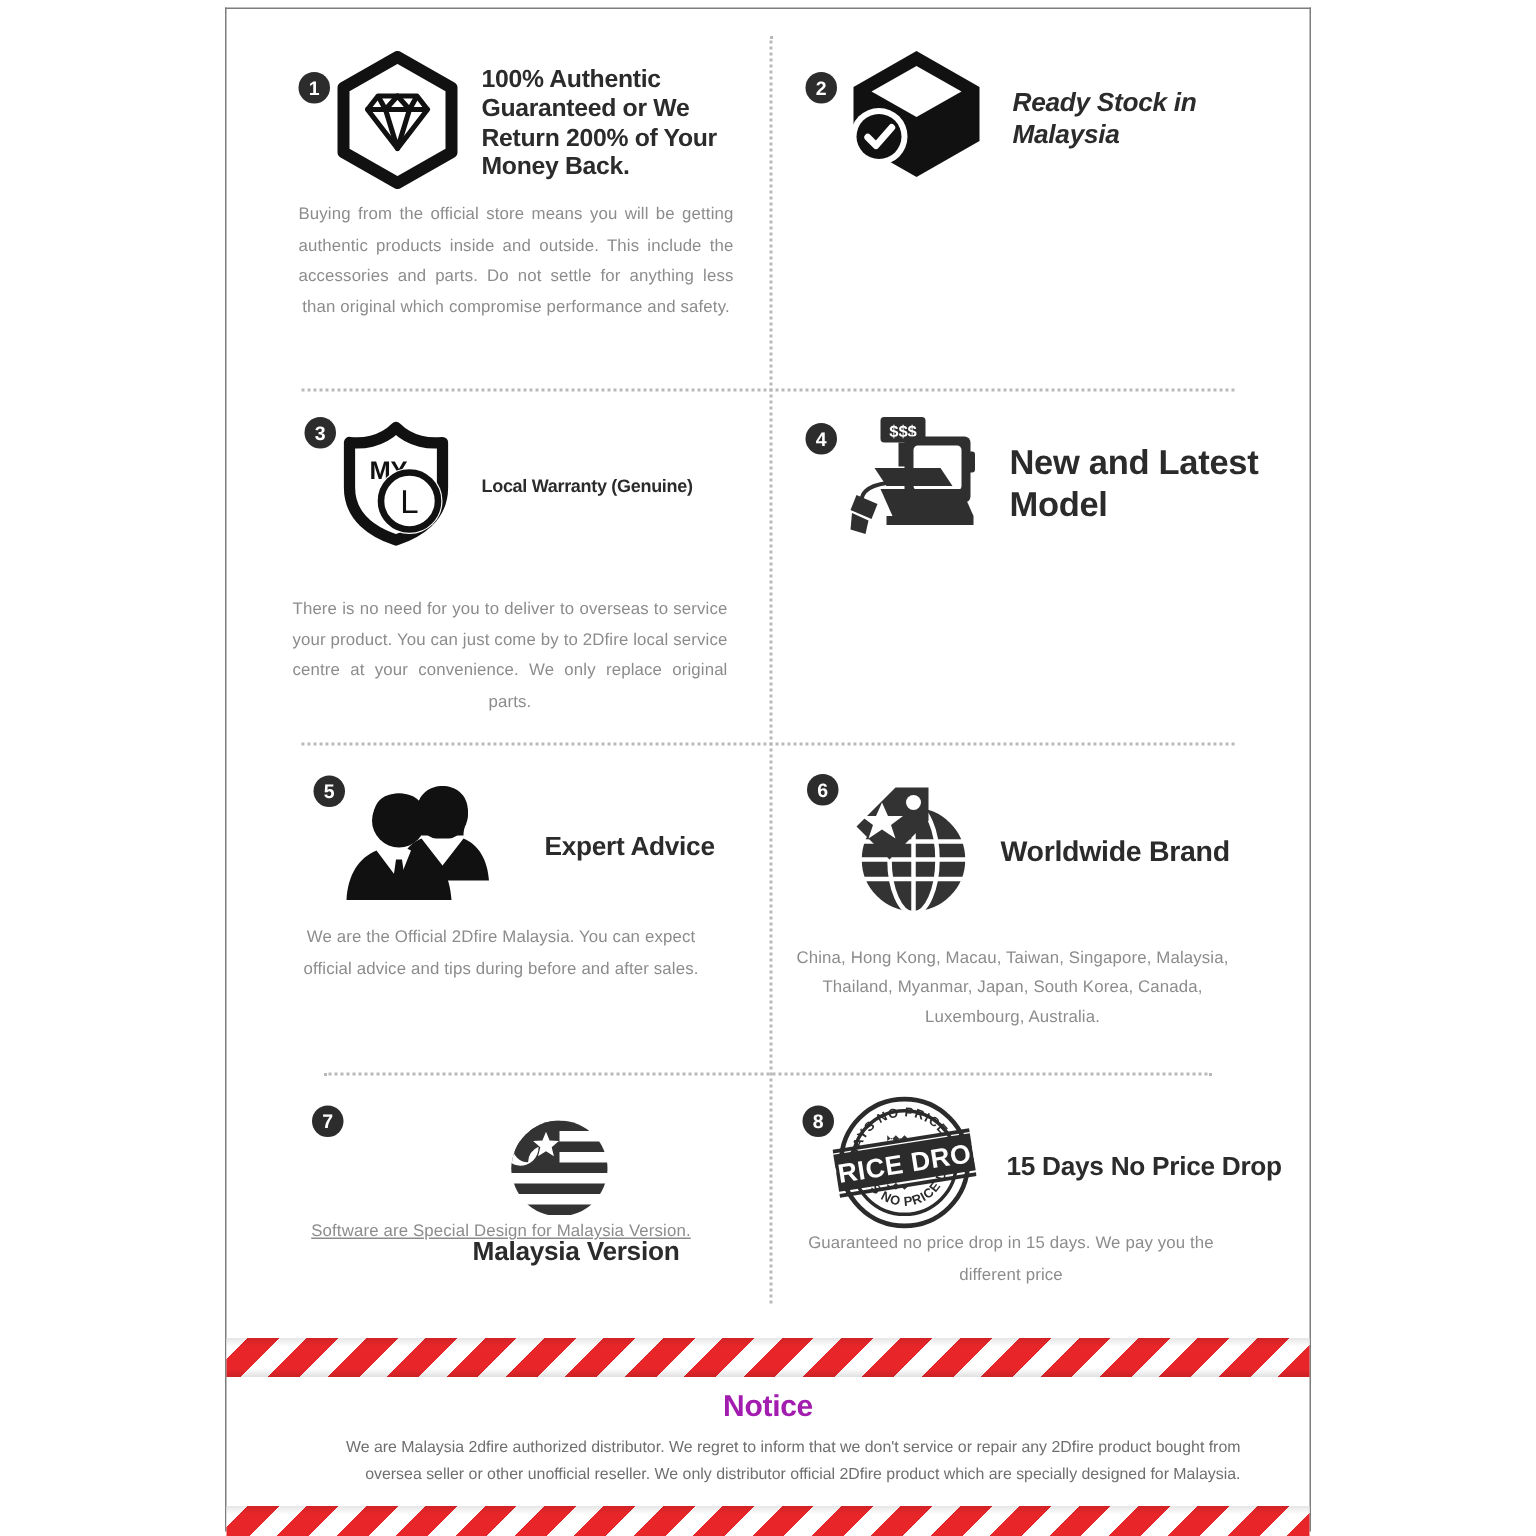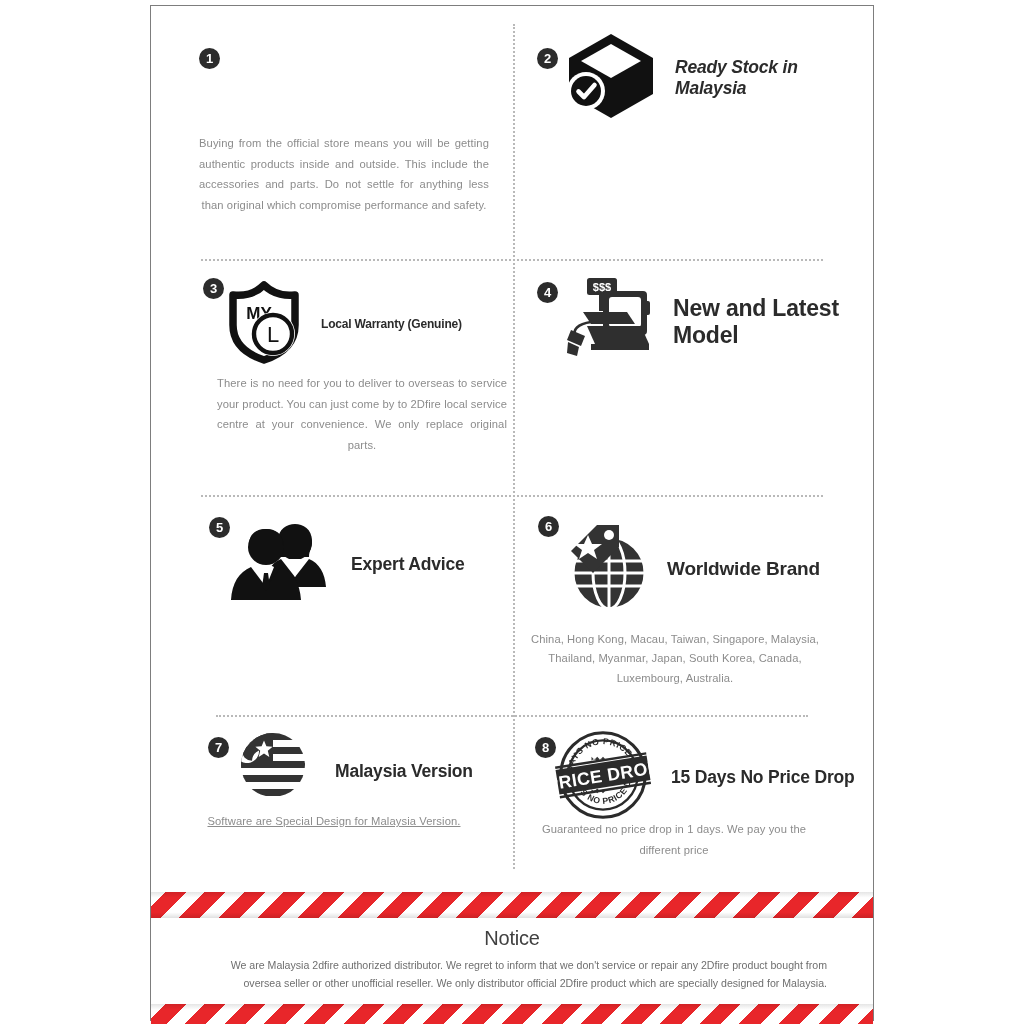--- a/index.html
+++ b/index.html
@@ -60,41 +60,55 @@
     background:
       linear-gradient(180deg, rgba(0,0,0,0.10) 0%, rgba(0,0,0,0) 22%, rgba(0,0,0,0) 78%, rgba(0,0,0,0.12) 100%),
       repeating-linear-gradient(-45deg,
         #e8262a 0px, #e8262a 15px,
         #ffffff 15px, #ffffff 28px);
   }
   .stripe.top{top:6px;}
   .stripe.bot{top:118px;}
   .notice-title{
     position:absolute;left:0;top:41px;width:722px;text-align:center;
-    color:#404040;font-size:20px;font-weight:400;letter-spacing:-0.2px;
+    color:#a21caf;font-size:20px;font-weight:700;letter-spacing:-0.2px;
   }
   .notice-body{
     position:absolute;left:46px;top:70px;width:630px;text-align:right;
     color:#6f6f6f;font-size:10.6px;line-height:1.72;
   }
 </style>
 </head>
 <body>
 
 <div class="page">
 
   <div class="grid">
 
     <div class="vdiv"></div>
     <div class="hdiv d1"></div>
     <div class="hdiv d2"></div>
     <div class="hdiv d3"></div>
 
     <div class="cell c1">
       <div class="badge" style="left:48px;top:42px;">1</div>
+      <div class="head" style="left:72px;top:28px;width:280px;">
+        <span class="icon">
+          <svg width="84" height="92" viewBox="0 0 84 92">
+            <path d="M42 4 L78 24.5 L78 67.5 L42 88 L6 67.5 L6 24.5 Z" fill="none" stroke="#111" stroke-width="8" stroke-linejoin="round"></path>
+            <g fill="none" stroke="#111" stroke-width="3.4" stroke-linejoin="round">
+              <path d="M22 39 L42 65 L62 39 Z"></path>
+              <path d="M22 39 L29 30 L55 30 L62 39"></path>
+              <path d="M29 30 L34 39 L42 30 L50 39 L55 30"></path>
+              <path d="M34 39 L42 65 L50 39"></path>
+            </g>
+          </svg>
+        </span>
+        <span class="title" style="font-size:16.5px;margin-left:14px;">100% Authentic Guaranteed or We Return 200% of Your Money Back.</span>
+      </div>
       <div class="body" style="left:48px;top:127px;width:290px;">Buying from the official store means you will be getting authentic products inside and outside. This include the accessories and parts. Do not settle for anything less than original which compromise performance and safety.</div>
     </div>
 
     <div class="cell c2">
       <div class="badge" style="left:24px;top:42px;">2</div>
       <div class="head" style="left:50px;top:24px;width:300px;font-style:italic;">
         <span class="icon">
           <svg width="96" height="92" viewBox="0 0 96 92">
             <path d="M48 4 L90 28 L90 64 L48 88 L6 64 L6 28 Z" fill="#111"></path>
             <path d="M48 14 L78 31 L48 48 L18 31 Z" fill="#fff"></path>
@@ -114,21 +128,21 @@
           <svg width="86" height="86" viewBox="0 0 86 86">
             <path d="M43 6 C33 16 20 17 12 16 L12 46 C12 66 28 76 43 81 C58 76 74 66 74 46 L74 16 C66 17 53 16 43 6 Z" fill="none" stroke="#111" stroke-width="7.5" stroke-linejoin="round"></path>
             <text x="38" y="40" font-family="'Liberation Sans',sans-serif" font-size="17" font-weight="700" fill="#111" text-anchor="middle">MY</text>
             <circle cx="52" cy="55" r="22" fill="#fff"></circle>
             <circle cx="52" cy="55" r="19" fill="none" stroke="#111" stroke-width="4.4"></circle>
             <text x="52" y="63" font-family="'Liberation Sans',sans-serif" font-size="22" font-weight="400" fill="#111" text-anchor="middle">L</text>
           </svg>
         </span>
         <span class="title" style="font-size:12px;margin-left:14px;">Local Warranty (Genuine)</span>
       </div>
-      <div class="body" style="left:44px;top:114px;width:290px;margin-left:22px;">There is no need for you to deliver to overseas to service your product. You can just come by to 2Dfire local service centre at your convenience. We only replace original parts.</div>
+      <div class="body" style="left:44px;top:137px;width:290px;">There is no need for you to deliver to overseas to service your product. You can just come by to 2Dfire local service centre at your convenience. We only replace original parts.</div>
     </div>
 
     <div class="cell c4">
       <div class="badge" style="left:24px;top:23px;">4</div>
       <div class="head" style="left:44px;top:15px;width:310px;">
         <span class="icon">
           <svg width="98" height="92" viewBox="0 0 98 92">
             <rect x="30" y="4" width="30" height="17" rx="2.5" fill="#2f2f2f"></rect>
             <text x="45" y="17" font-family="'Liberation Sans',sans-serif" font-size="11" font-weight="700" fill="#fff" text-anchor="middle">$$$</text>
             <rect x="42" y="21" width="6" height="16" fill="#2f2f2f"></rect>
@@ -142,38 +156,39 @@
             <path d="M14 56 L28 62 L24 72 L10 66 Z" fill="#2f2f2f"></path>
             <path d="M11 68 L22 73 L20 82 L10 79 Z" fill="#2f2f2f"></path>
           </svg>
         </span>
         <span class="title" style="font-size:23px;margin-left:18px;">New and Latest Model</span>
       </div>
     </div>
 
     <div class="cell c5">
       <div class="badge" style="left:58px;top:22px;">5</div>
-      <div class="head" style="left:78px;top:26px;width:280px;">
+      <div class="head" style="left:78px;top:26px;width:280px;gap:12px;">
         <span class="icon">
           <svg width="104" height="82" viewBox="0 0 104 82">
 
             <circle cx="66" cy="22" r="17" fill="#111"></circle>
             <path d="M49 20 C49 8 58 3 66 3 C74 3 83 8 83 20 C83 26 80 30 80 36 L52 36 C52 30 49 26 49 20 Z" fill="#111"></path>
             <path d="M52 38 C42 42 36 52 35 66 L97 66 C96 52 90 42 80 38 L66 56 Z" fill="#111"></path>
             <path d="M60 38 L66 56 L72 38 Z" fill="#fff"></path>
 
             <circle cx="37" cy="26" r="18" fill="#111"></circle>
             <path d="M20 24 C20 12 28 8 37 8 C46 8 54 12 54 24 L20 24 Z" fill="#111"></path>
             <path d="M22 46 C10 51 3 62 2 79 L72 79 C71 62 64 51 52 46 L37 66 Z" fill="#111"></path>
             <path d="M29 46 L37 66 L45 46 L41 44 L37 52 L33 44 Z" fill="#fff"></path>
             <path d="M35 52 L39 52 L41 66 L37 70 L33 66 Z" fill="#111"></path>
           </svg>
         </span>
         <span class="title" style="font-size:17.5px;margin-left:18px;">Expert Advice</span>
       </div>
+      <div class="body ctr" style="left:38px;top:120px;width:290px;">We are the Official 2Dfire Malaysia. You can expect official advice and tips during before and after sales.</div>
     </div>
 
     <div class="cell c6">
       <div class="badge" style="left:25px;top:21px;">6</div>
       <div class="head" style="left:44px;top:26px;width:300px;">
         <span class="icon">
           <svg width="92" height="92" viewBox="0 0 92 92">
             <g fill="#333">
               <circle cx="52" cy="52" r="36"></circle>
             </g>
@@ -190,21 +205,21 @@
             <path d="M31 14 L35 23 L45 23 L37 29 L40 38 L31 32 L22 38 L25 29 L17 23 L27 23 Z" fill="#fff"></path>
           </svg>
         </span>
         <span class="title" style="font-size:19px;margin-left:18px;">Worldwide Brand</span>
       </div>
       <div class="body ctr" style="left:12px;top:135px;width:300px;line-height:1.72;">China,  Hong Kong,  Macau,  Taiwan,  Singapore,  Malaysia,  Thailand,  Myanmar,  Japan,  South Korea,  Canada,  Luxembourg,  Australia.</div>
     </div>
 
     <div class="cell c7">
       <div class="badge" style="left:57px;top:22px;">7</div>
-      <div class="head" style="left:82px;top:18px;width:280px;">
+      <div class="head" style="left:82px;top:32px;width:280px;flex-direction:column;">
         <span class="icon">
           <svg width="80" height="72" viewBox="0 0 80 72">
             <defs>
                 <clipPath id="flagclip">
                   <circle cx="40" cy="32" r="32"></circle>
                 </clipPath>
               </defs>
             <g clip-path="url(#flagclip)">
               <rect x="0" y="0" width="80" height="72" fill="#fff"></rect>
               <g fill="#333">
@@ -251,21 +266,21 @@
             <g transform="rotate(-9 50 50)">
               <rect x="2" y="37" width="96" height="26" fill="#2b2b2b"></rect>
               <rect x="2" y="33.5" width="96" height="2.6" fill="#2b2b2b"></rect>
               <rect x="2" y="64.5" width="96" height="2.6" fill="#2b2b2b"></rect>
               <text x="50" y="57" font-family="'Liberation Sans',sans-serif" font-size="18.5" font-weight="700" fill="#fff" text-anchor="middle" letter-spacing="0.4">PRICE DROP</text>
             </g>
           </svg>
         </span>
         <span class="title" style="font-size:17.5px;margin-left:20px;">15 Days No Price Drop</span>
       </div>
-      <div class="body ctr" style="left:16px;top:104px;width:290px;">Guaranteed no price drop in 1 days. We pay you the different price</div>
+      <div class="body ctr" style="left:16px;top:104px;width:290px;">Guaranteed no price drop in 15 days. We pay you the different price</div>
     </div>
   </div>
 
   <div class="notice">
     <div class="stripe top"></div>
     <div class="notice-title">Notice</div>
     <div class="notice-body">We are Malaysia 2dfire authorized distributor. We regret to inform that we don't service or repair any 2Dfire product bought from oversea seller or other unofficial reseller. We only distributor official 2Dfire product which are specially designed for Malaysia.</div>
     <div class="stripe bot"></div>
   </div>
 

